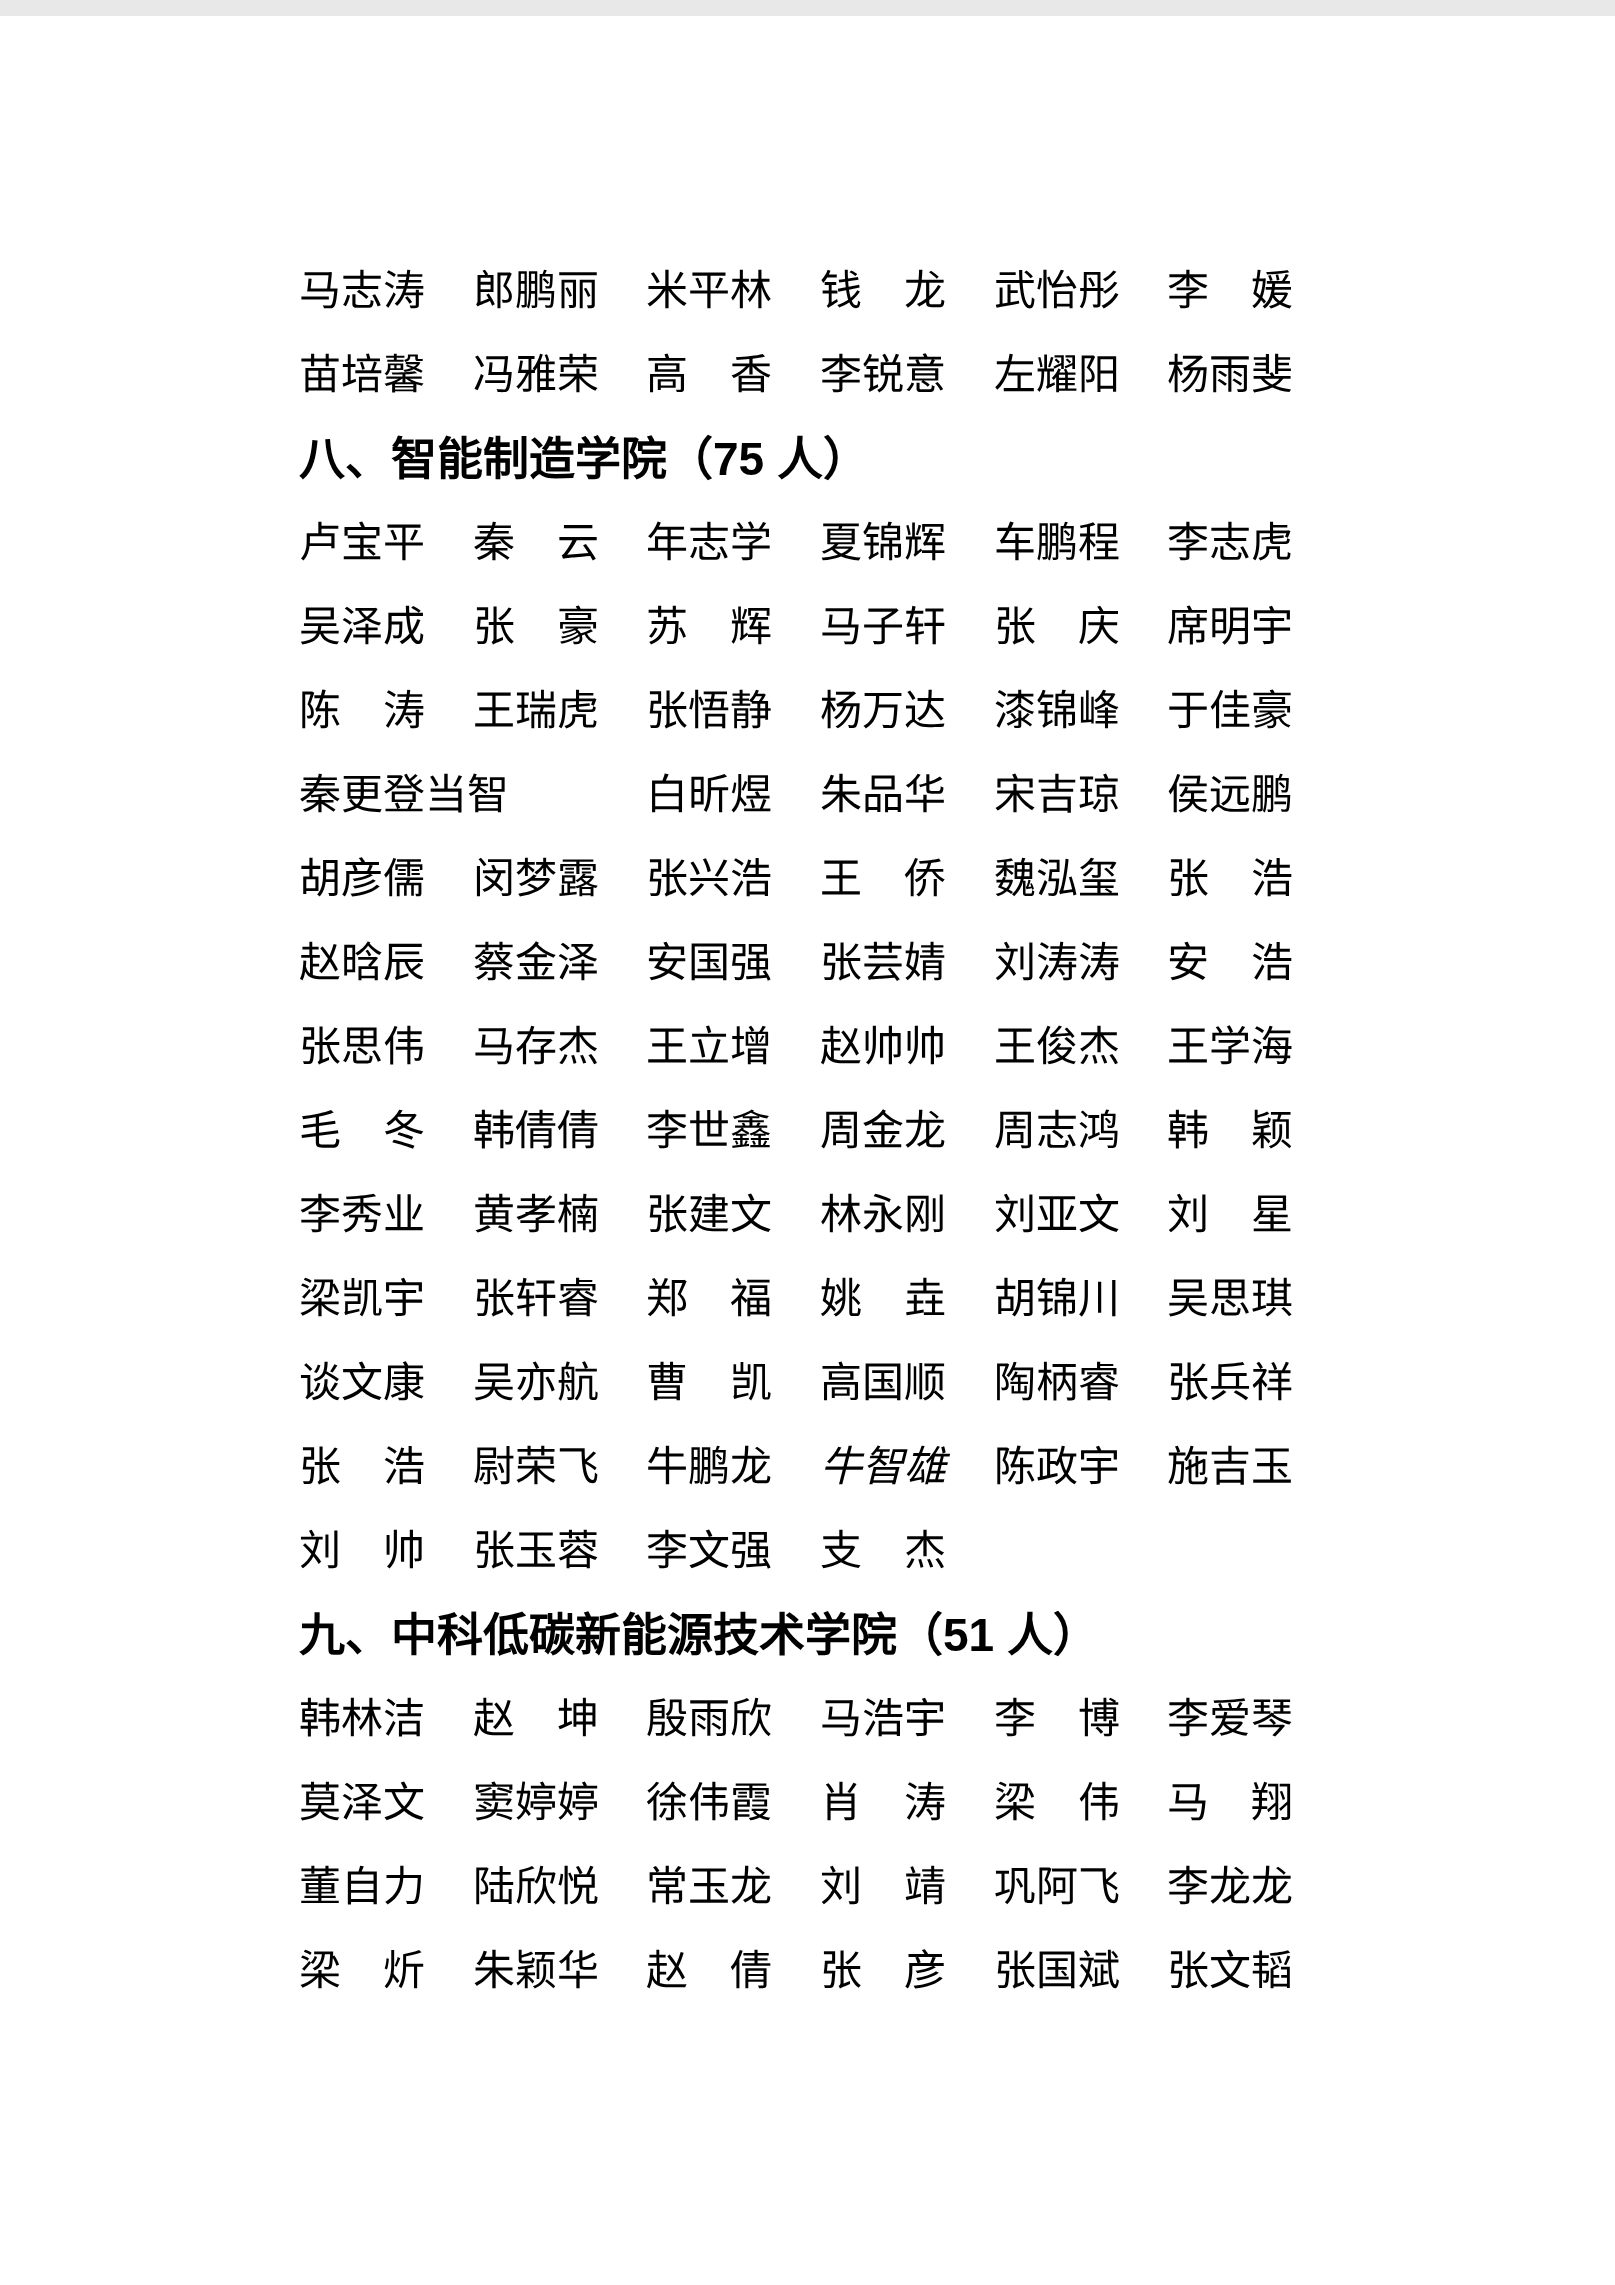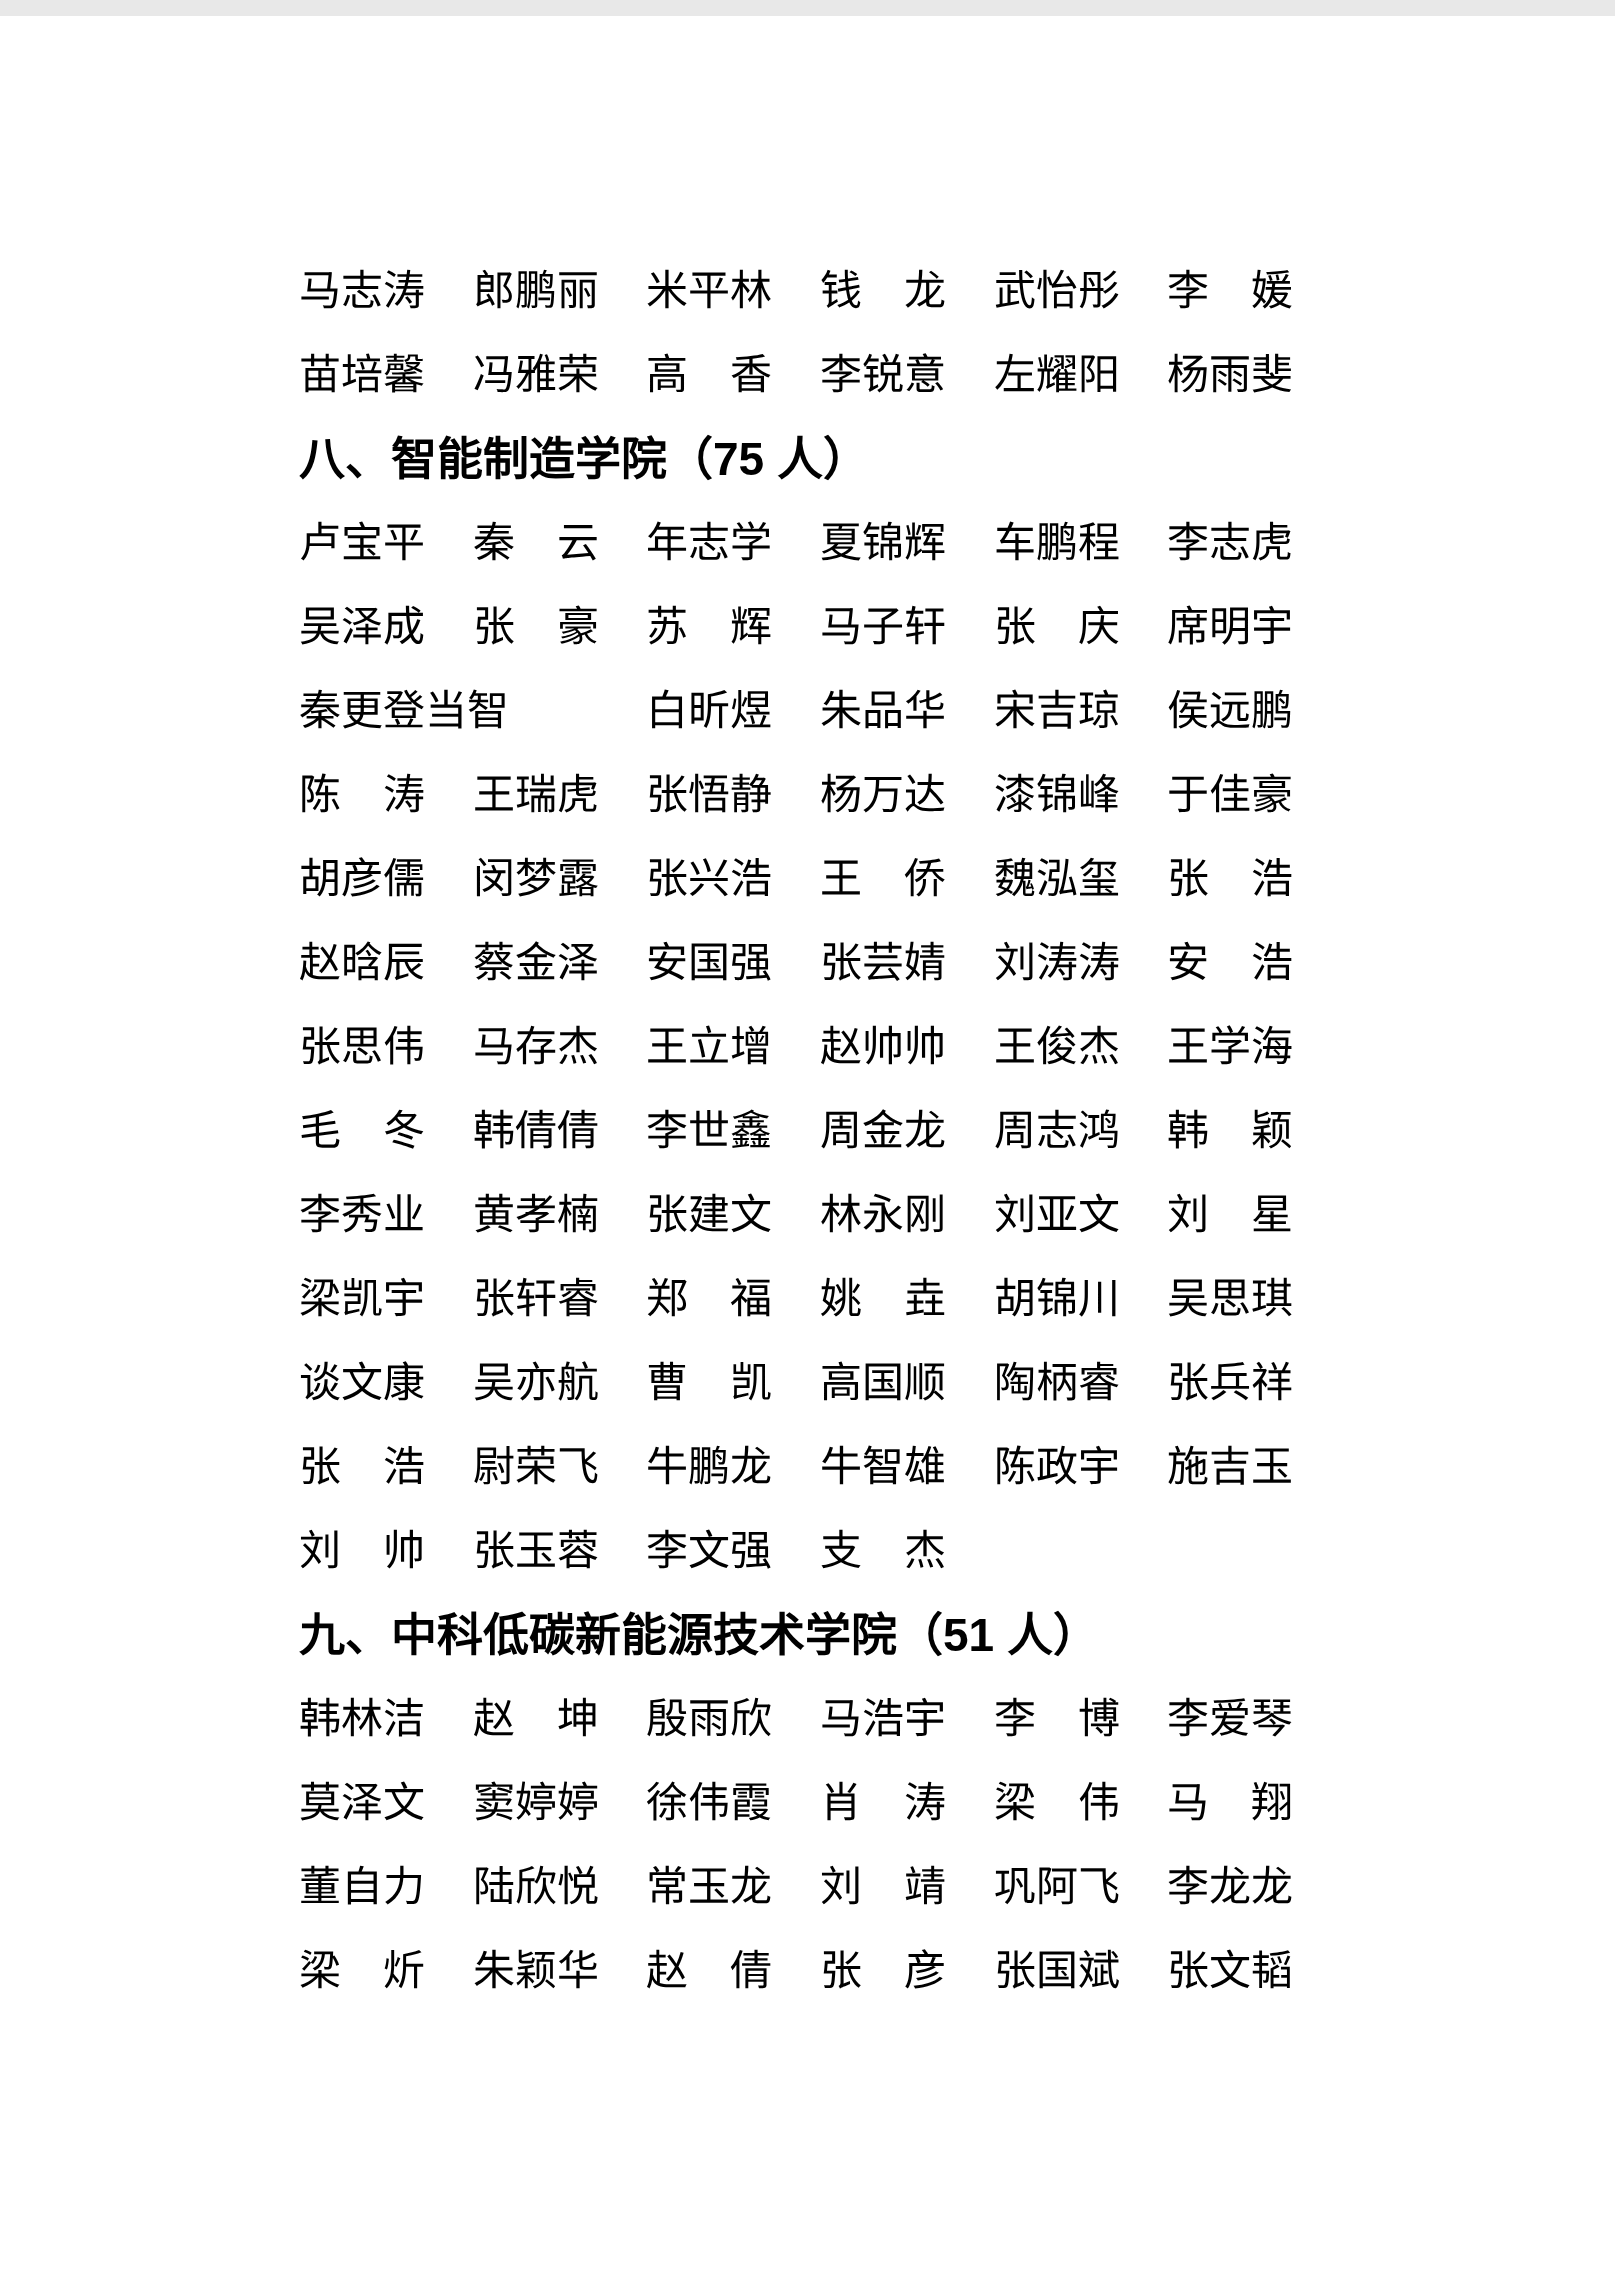--- a/index.html
+++ b/index.html
@@ -84,35 +84,35 @@
       </div>
       <div class="line names-row">
         <span class="name" style="left: 0px;">吴泽成</span>
         <span class="name" style="left: 174px;">张　豪</span>
         <span class="name" style="left: 347px;">苏　辉</span>
         <span class="name" style="left: 521px;">马子轩</span>
         <span class="name" style="left: 695px;">张　庆</span>
         <span class="name" style="left: 868px;">席明宇</span>
       </div>
       <div class="line names-row">
-        <span class="name" style="left: 0px;">秦更登当智</span>
-        <span class="name" style="left: 347px;">白昕煜</span>
-        <span class="name" style="left: 521px;">朱品华</span>
-        <span class="name" style="left: 695px;">宋吉琼</span>
-        <span class="name" style="left: 868px;">侯远鹏</span>
-      </div>
-      <div class="line names-row">
         <span class="name" style="left: 0px;">陈　涛</span>
         <span class="name" style="left: 174px;">王瑞虎</span>
         <span class="name" style="left: 347px;">张悟静</span>
         <span class="name" style="left: 521px;">杨万达</span>
         <span class="name" style="left: 695px;">漆锦峰</span>
         <span class="name" style="left: 868px;">于佳豪</span>
       </div>
       <div class="line names-row">
+        <span class="name" style="left: 0px;">秦更登当智</span>
+        <span class="name" style="left: 347px;">白昕煜</span>
+        <span class="name" style="left: 521px;">朱品华</span>
+        <span class="name" style="left: 695px;">宋吉琼</span>
+        <span class="name" style="left: 868px;">侯远鹏</span>
+      </div>
+      <div class="line names-row">
         <span class="name" style="left: 0px;">胡彦儒</span>
         <span class="name" style="left: 174px;">闵梦露</span>
         <span class="name" style="left: 347px;">张兴浩</span>
         <span class="name" style="left: 521px;">王　侨</span>
         <span class="name" style="left: 695px;">魏泓玺</span>
         <span class="name" style="left: 868px;">张　浩</span>
       </div>
       <div class="line names-row">
         <span class="name" style="left: 0px;">赵晗辰</span>
         <span class="name" style="left: 174px;">蔡金泽</span>
@@ -158,21 +158,21 @@
         <span class="name" style="left: 174px;">吴亦航</span>
         <span class="name" style="left: 347px;">曹　凯</span>
         <span class="name" style="left: 521px;">高国顺</span>
         <span class="name" style="left: 695px;">陶柄睿</span>
         <span class="name" style="left: 868px;">张兵祥</span>
       </div>
       <div class="line names-row">
         <span class="name" style="left: 0px;">张　浩</span>
         <span class="name" style="left: 174px;">尉荣飞</span>
         <span class="name" style="left: 347px;">牛鹏龙</span>
-        <span class="name" style="left: 521px;">牛智雄</span>
+        <span class="name" style="left: 521px; font-style: italic;">牛智雄</span>
         <span class="name" style="left: 695px;">陈政宇</span>
         <span class="name" style="left: 868px;">施吉玉</span>
       </div>
       <div class="line names-row">
         <span class="name" style="left: 0px;">刘　帅</span>
         <span class="name" style="left: 174px;">张玉蓉</span>
         <span class="name" style="left: 347px;">李文强</span>
         <span class="name" style="left: 521px;">支　杰</span>
       </div>
       <div class="line heading-row">

